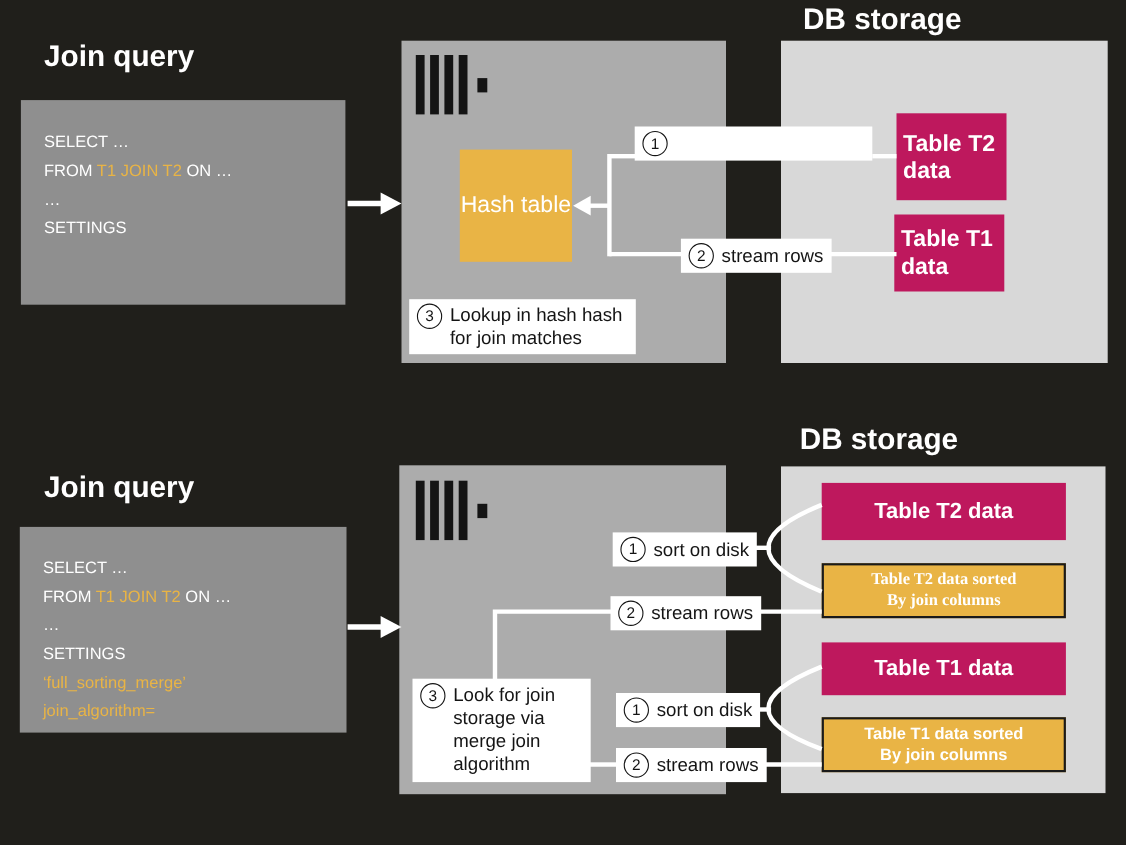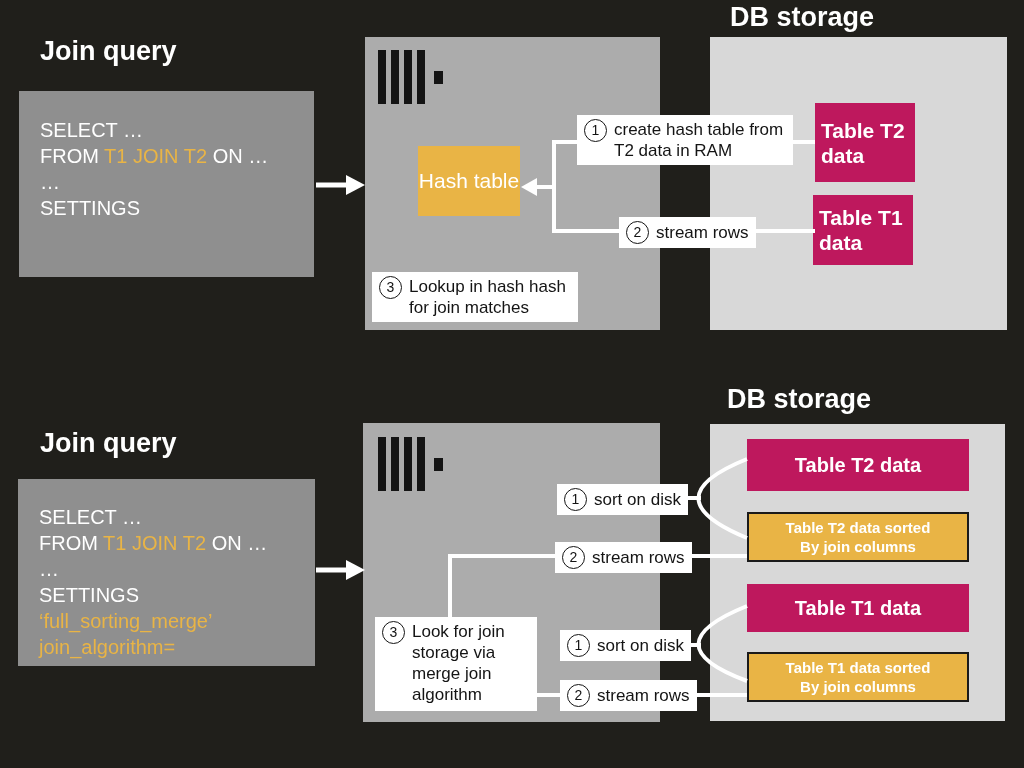--- a/index.html
+++ b/index.html
@@ -1,20 +1,20 @@
 <!DOCTYPE html>
 <html><head>
 <meta charset="utf-8">
 <style>
   html,body{margin:0;padding:0;background:#201F1B;}
   .canvas{position:relative;width:1024px;height:768px;background:#201F1B;
           font-family:"Liberation Sans",sans-serif;overflow:hidden;}
   .abs{position:absolute;}
   .title{color:#FFFFFF;font-size:27px;font-weight:600;text-align:left;white-space:nowrap;}
-  .qbox{background:#8F8F8F;color:#FFFFFF;font-size:20px;line-height:26px;box-sizing:border-box;}
+  .qbox{background:#8F8F8F;color:#FFFFFF;font-size:15px;line-height:26px;box-sizing:border-box;}
   .sql{padding:26px 8px 0 21px;}
   .orange-text{color:#E9B445;}
   .server{background:#ACACAC;}
   .dbbox{background:#D8D8D8;}
   .icon{display:flex;align-items:center;}
   .bar{width:8px;height:54px;background:#141414;margin-right:5px;}
   .sq{width:9px;height:13px;background:#141414;margin-left:4px;}
   .hash{background:#E9B445;color:#FFFFFF;font-size:21px;line-height:26px;display:flex;
         flex-direction:column;align-items:center;justify-content:center;text-align:center;}
   .lab{background:#FFFFFF;color:#141414;font-size:17px;line-height:21px;display:flex;
@@ -53,21 +53,21 @@
   <div class="abs server z1" style="left:365px;top:37px;width:295px;height:293px;"></div>
 
   <div class="abs icon z2" style="left:378px;top:50px;">
     <div class="bar"></div>
     <div class="bar"></div>
     <div class="bar"></div>
     <div class="bar"></div>
     <div class="sq"></div>
   </div>
 
-  <div class="abs hash z2" style="left:418px;top:146px;width:102px;height:70px;text-align:center;">Hash table</div>
+  <div class="abs hash z2" style="left:418px;top:136px;width:102px;height:102px;text-align:center;">Hash table</div>
 
   <div class="abs dbbox z1" style="left:710px;top:37px;width:297px;height:293px;"></div>
 
   <div class="abs darkbox two z2" style="left:815px;top:103px;width:100px;height:79px;">Table T2 data</div>
 
   <div class="abs darkbox two z2" style="left:813px;top:195px;width:100px;height:70px;">Table T1 data</div>
 
   <div class="abs title z1" style="left:40px;top:428px;width:232px;">Join query</div>
 
   <div class="abs title z1" style="left:727px;top:384px;width:260px;">DB storage</div>
@@ -90,21 +90,21 @@
     <div class="bar"></div>
     <div class="bar"></div>
     <div class="bar"></div>
     <div class="sq"></div>
   </div>
 
   <div class="abs dbbox z1" style="left:710px;top:424px;width:295px;height:297px;"></div>
 
   <div class="abs darkbox one z2" style="left:747px;top:439px;width:222px;height:52px;">Table T2 data</div>
 
-  <div class="abs sorted z2" style="left:747px;top:512px;width:222px;height:50px;">
+  <div class="abs sorted z2" style="left:747px;top:512px;width:222px;height:50px;font-family:Liberation Serif, serif;">
     <span>Table T2 data sorted</span>
     <span>By join columns</span>
   </div>
 
   <div class="abs darkbox one z2" style="left:747px;top:584px;width:222px;height:48px;">Table T1 data</div>
 
   <div class="abs sorted z2" style="left:747px;top:652px;width:222px;height:50px;">
     <span>Table T1 data sorted</span>
     <span>By join columns</span>
   </div>
@@ -134,21 +134,20 @@
 
     <line x1="688" y1="645" x2="701" y2="645" stroke="#FFFFFF" stroke-width="4"></line>
     <path d="M 747 606 Q 650 645 747 681" stroke="#FFFFFF" stroke-width="4" fill="none"></path>
 
     <line x1="535" y1="695" x2="562" y2="695" stroke="#FFFFFF" stroke-width="4"></line>
     <line x1="690" y1="695" x2="747" y2="695" stroke="#FFFFFF" stroke-width="4"></line>
   </svg>
 
   <div class="abs lab z3" style="left:577px;top:115px;width:216px;">
     <span class="num">1</span>
-    <span>create hash table from T2 data in RAM</span>
   </div>
   <div class="abs lab single z3" style="left:619px;top:217px;min-width:133px;">
     <span class="num">2</span>
     <span>stream rows</span>
   </div>
   <div class="abs lab z3" style="left:372px;top:272px;width:206px;">
     <span class="num">3</span>
     <span>Lookup in hash hash for join matches</span>
   </div>
 

